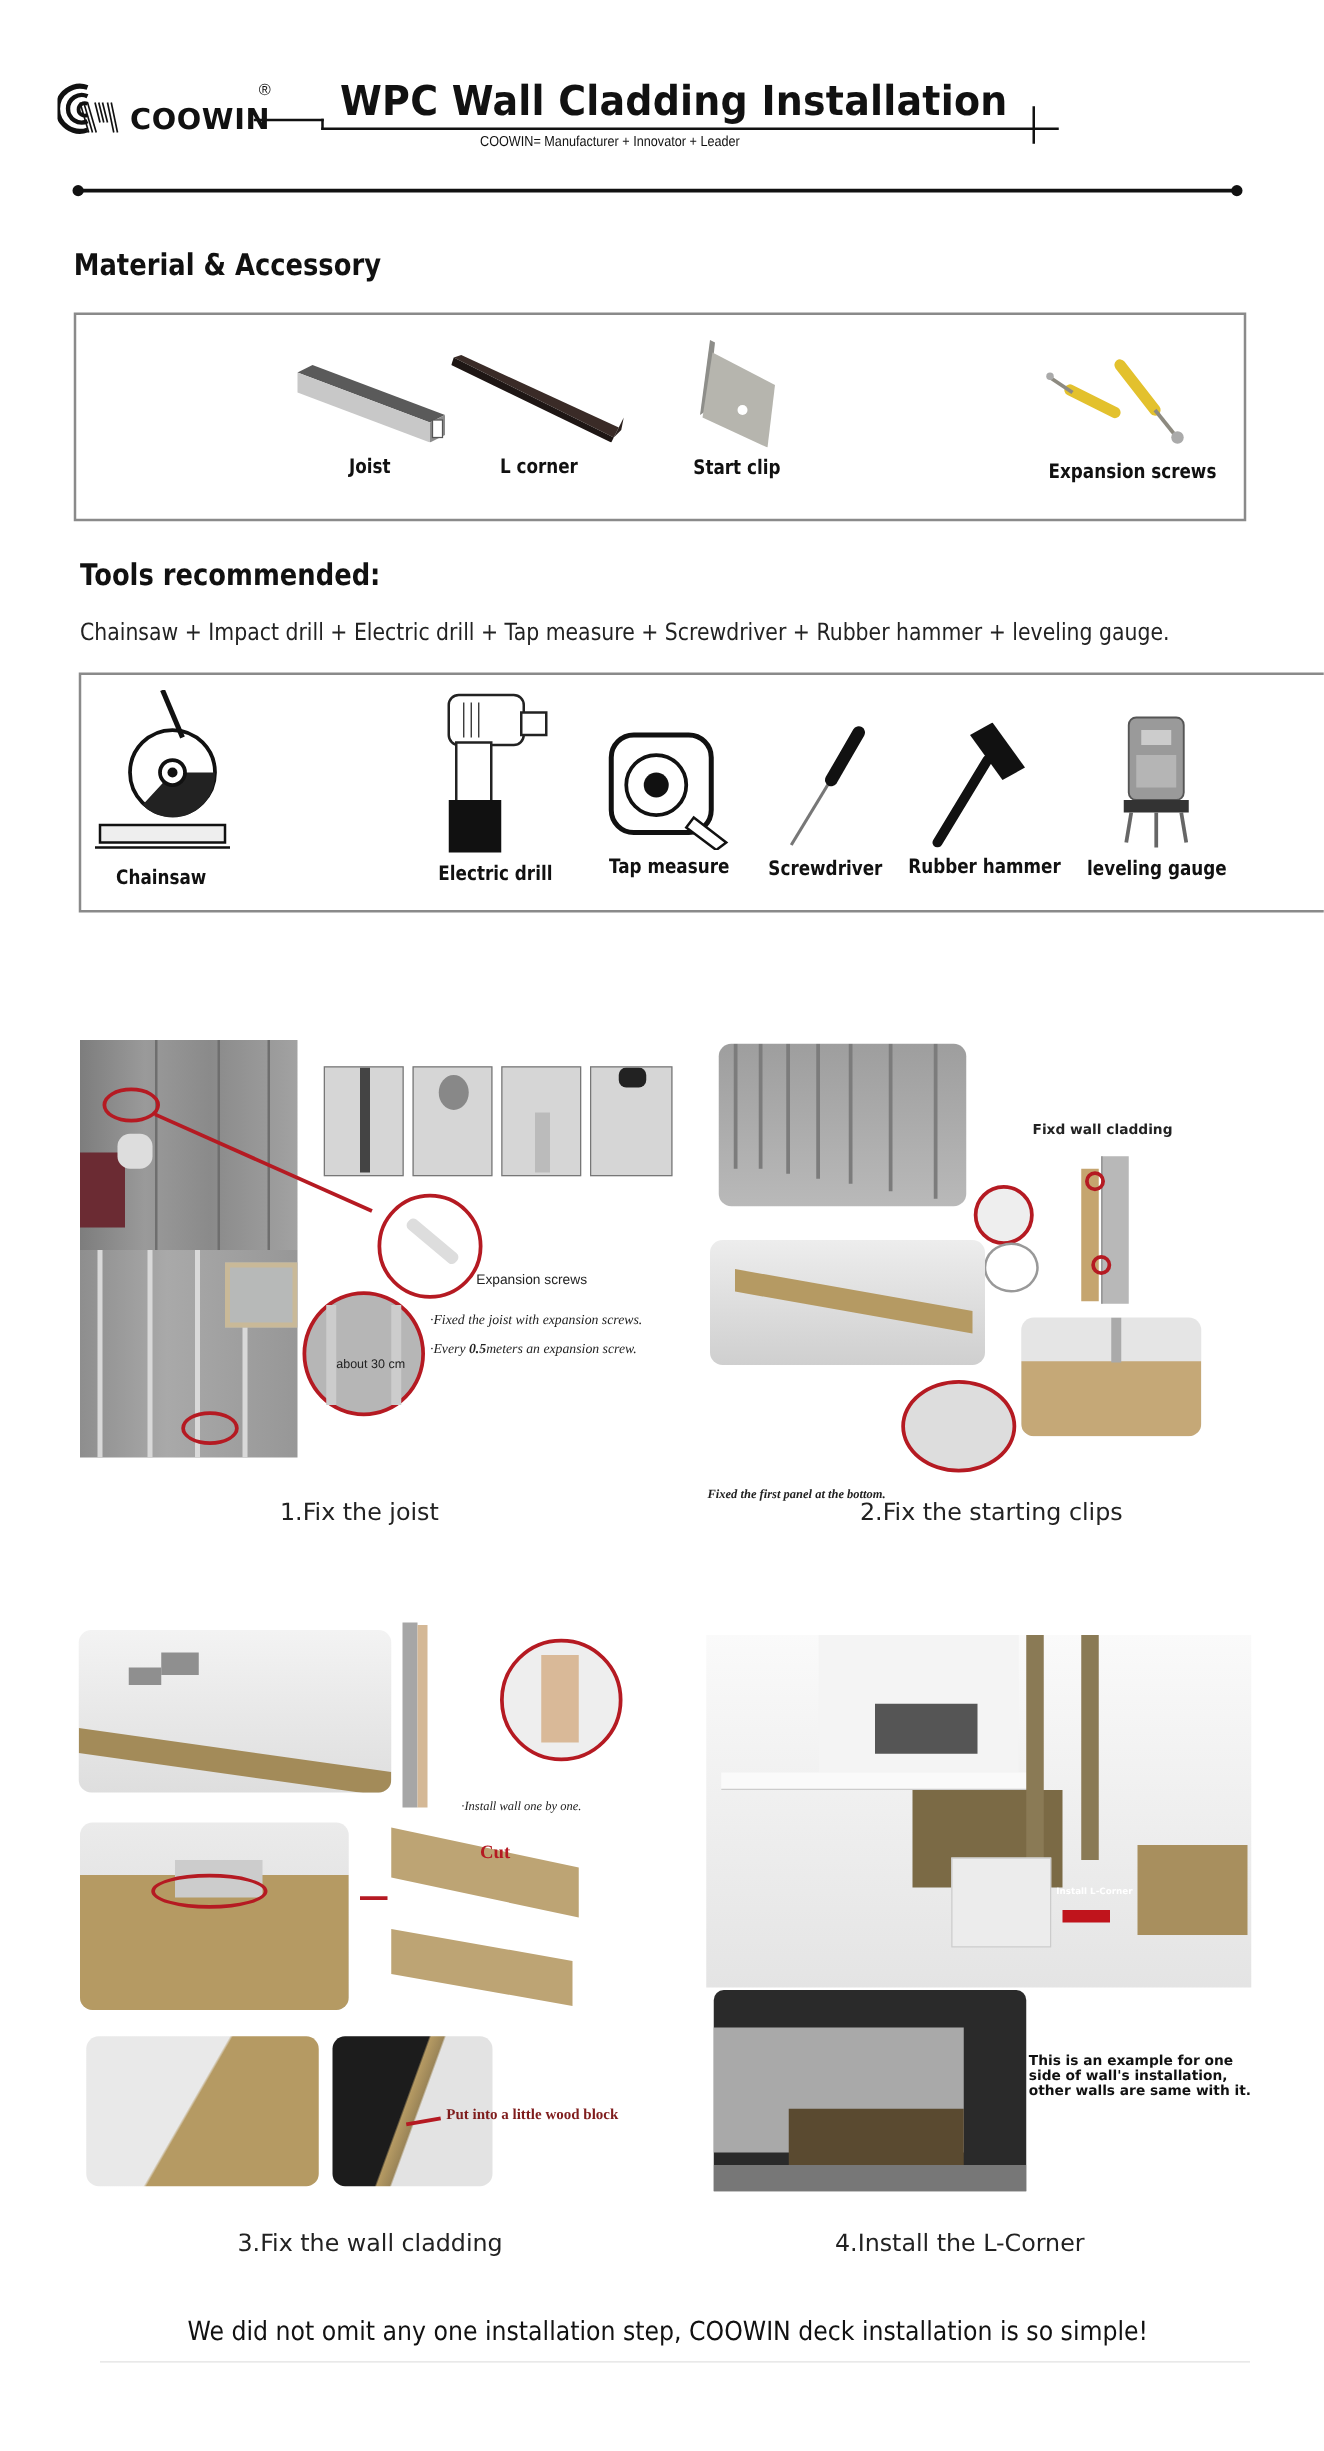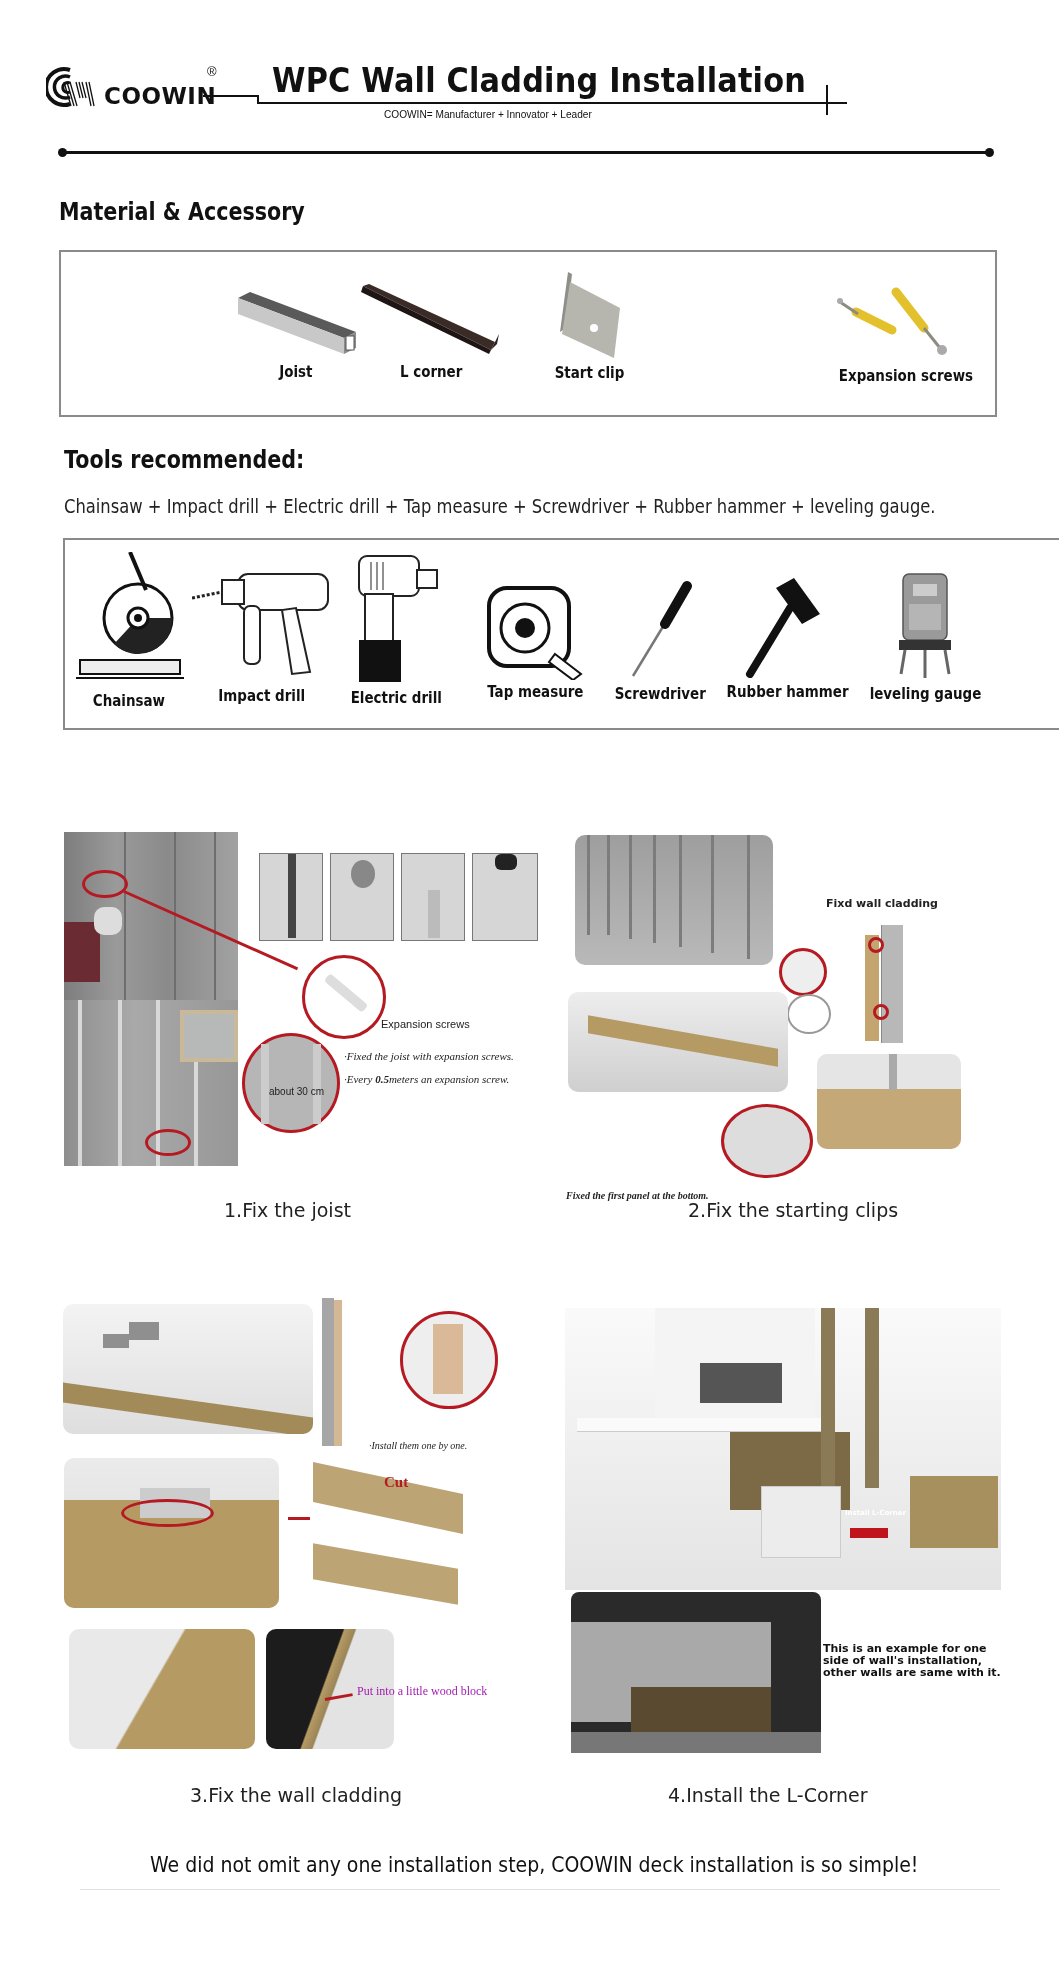--- a/index.html
+++ b/index.html
@@ -131,32 +131,20 @@
       <path d="M64 66 L98 66 A34 34 0 0 1 40 92 Z" fill="#222"></path>
       <circle cx="64" cy="66" r="10" fill="#fff" stroke="#111" stroke-width="3"></circle>
       <circle cx="64" cy="66" r="4" fill="#111"></circle>
       <line x1="56" y1="0" x2="72" y2="38" stroke="#111" stroke-width="4"></line>
       <rect x="6" y="108" width="100" height="14" fill="#eee" stroke="#111" stroke-width="2"></rect>
       <line x1="2" y1="126" x2="110" y2="126" stroke="#111" stroke-width="2"></line>
     </svg>
     <div><span class="item-label">Chainsaw</span></div>
   </div>
 
-  <div class="item" style="left:122px; top:22px; width:150px;">
-    <svg width="140" height="120" viewBox="0 0 140 120">
-      <g fill="#fff" stroke="#222" stroke-width="2">
-        <rect x="46" y="12" width="90" height="36" rx="10"></rect>
-        <rect x="30" y="18" width="22" height="24"></rect>
-        <path d="M104 46 L118 110 L100 112 L90 48 Z"></path>
-        <rect x="52" y="44" width="16" height="58" rx="6"></rect>
-      </g>
-      <line x1="0" y1="36" x2="30" y2="30" stroke="#222" stroke-width="3" stroke-dasharray="3 2"></line>
-    </svg>
-    <div><span class="item-label">Impact drill</span></div>
-  </div>
 
   <div class="item" style="left:272px; top:14px; width:118px;">
     <svg width="90" height="130" viewBox="0 0 90 130">
       <g fill="#fff" stroke="#222" stroke-width="2">
         <rect x="8" y="2" width="60" height="40" rx="8"></rect>
         <rect x="66" y="16" width="20" height="18"></rect>
         <rect x="14" y="40" width="28" height="48"></rect>
       </g>
       <rect x="8" y="86" width="42" height="42" fill="#111"></rect>
       <g stroke="#222" stroke-width="1">
@@ -292,36 +280,36 @@
   <div class="photo rounded" style="left:63px; top:1304px; width:250px; height:130px; background:linear-gradient(180deg,#f3f3f3,#dedede);">
     <div style="position:absolute; left:0; top:96px; width:250px; height:20px; background:#a38b59; transform:skewY(8deg);"></div>
     <div style="position:absolute; left:40px; top:30px; width:26px; height:14px; background:#8f8f8f;"></div>
     <div style="position:absolute; left:66px; top:18px; width:30px; height:18px; background:#8f8f8f;"></div>
   </div>
   <div class="abs" style="left:322px; top:1298px; width:12px; height:148px; background:#a6a6a6;"></div>
   <div class="abs" style="left:334px; top:1300px; width:8px; height:146px; background:#d4b896;"></div>
   <div class="red-circle" style="left:400px; top:1311px; width:98px; height:98px; background:#eee;">
     <div style="position:absolute; left:30px; top:10px; width:30px; height:70px; background:#d9b998;"></div>
   </div>
-  <div class="abs note-it" style="left:369px; top:1440px; font-size:10px;">·Install them one by one.</div>
+  <div class="abs note-it" style="left:369px; top:1440px; font-size:10px;">·Install wall one by one.</div>
 
   <div class="photo rounded" style="left:64px; top:1458px; width:215px; height:150px; background:linear-gradient(180deg,#ebebeb,#d9d9d9);">
     <div style="position:absolute; left:0; top:42px; width:215px; height:108px; background:#b59a63;"></div>
     <div style="position:absolute; left:76px; top:30px; width:70px; height:30px; background:#ccc;"></div>
   </div>
   <div class="red-circle" style="left:121px; top:1499px; width:93px; height:28px;"></div>
   <div class="red-line" style="left:288px; top:1517px; width:22px;"></div>
   <div class="abs" style="left:313px; top:1478px; width:150px; height:40px; background:#bda474; transform:skewY(12deg);"></div>
   <div class="abs serif" style="left:384px; top:1474px; font-size:15px; font-weight:bold; color:#b51a22;">Cut</div>
   <div class="abs" style="left:313px; top:1556px; width:145px; height:36px; background:#bda474; transform:skewY(10deg);"></div>
 
   <div class="photo rounded" style="left:69px; top:1629px; width:186px; height:120px; background:linear-gradient(120deg,#e9e9e9 45%,#b59a63 46%);"></div>
   <div class="photo rounded" style="left:266px; top:1629px; width:128px; height:120px; background:linear-gradient(110deg,#1c1c1c 45%,#b59a63 46%,#9b8558 52%,#e3e3e3 53%);"></div>
   <div class="red-line" style="left:325px; top:1698px; width:28px; transform:rotate(-10deg);"></div>
-  <div class="abs serif" style="left:357px; top:1684px; font-size:12px; font-weight:normal; color:#a21caf;">Put into a little wood block</div>
+  <div class="abs serif" style="left:357px; top:1684px; font-size:12px; font-weight:bold; color:#7f1d1d;">Put into a little wood block</div>
   <div class="abs caption" style="left:190px; top:1784px;">3.Fix the wall cladding</div>
 </div>
 
 <div>
   <div class="photo" style="left:565px; top:1308px; width:436px; height:282px; background:linear-gradient(180deg,#fafafa,#e4e4e4);">
     <div style="position:absolute; left:90px; top:0; width:160px; height:110px; background:#f4f4f4;"></div>
     <div style="position:absolute; left:135px; top:55px; width:82px; height:40px; background:#555;"></div>
     <div style="position:absolute; left:12px; top:110px; width:252px; height:14px; background:#fafafa; border-bottom:1px solid #ccc;"></div>
     <div style="position:absolute; left:165px; top:124px; width:120px; height:78px; background:#7b6a45;"></div>
     <div style="position:absolute; left:256px; top:0; width:14px; height:200px; background:#8a7a55;"></div>

